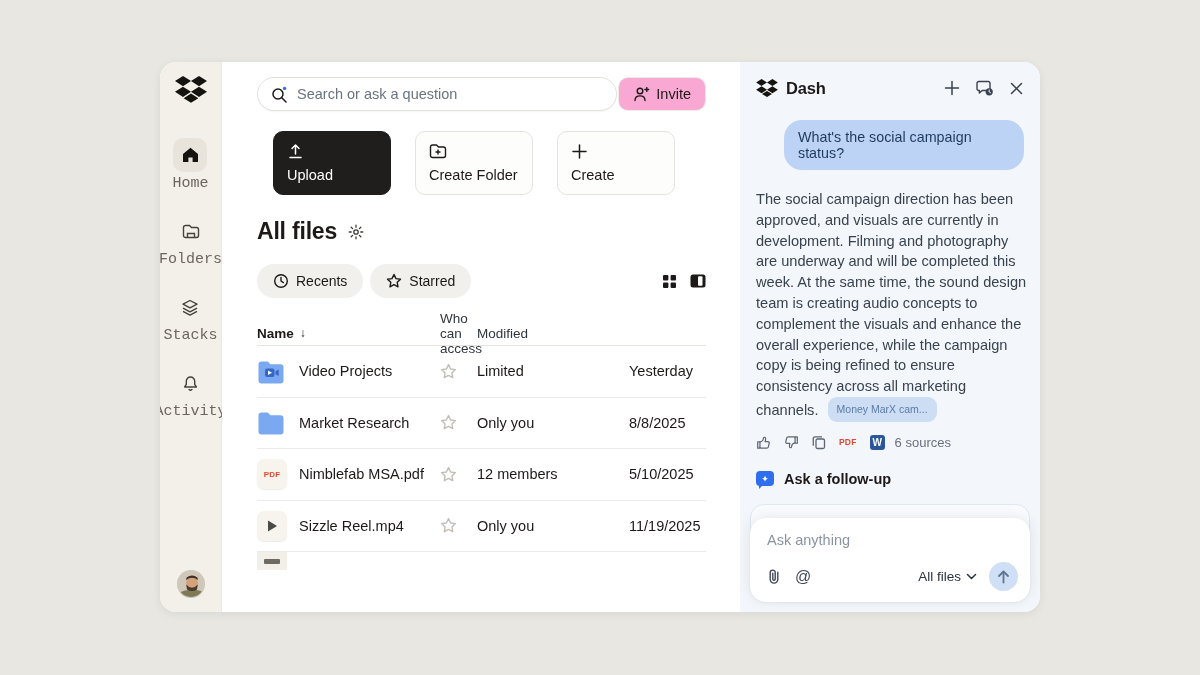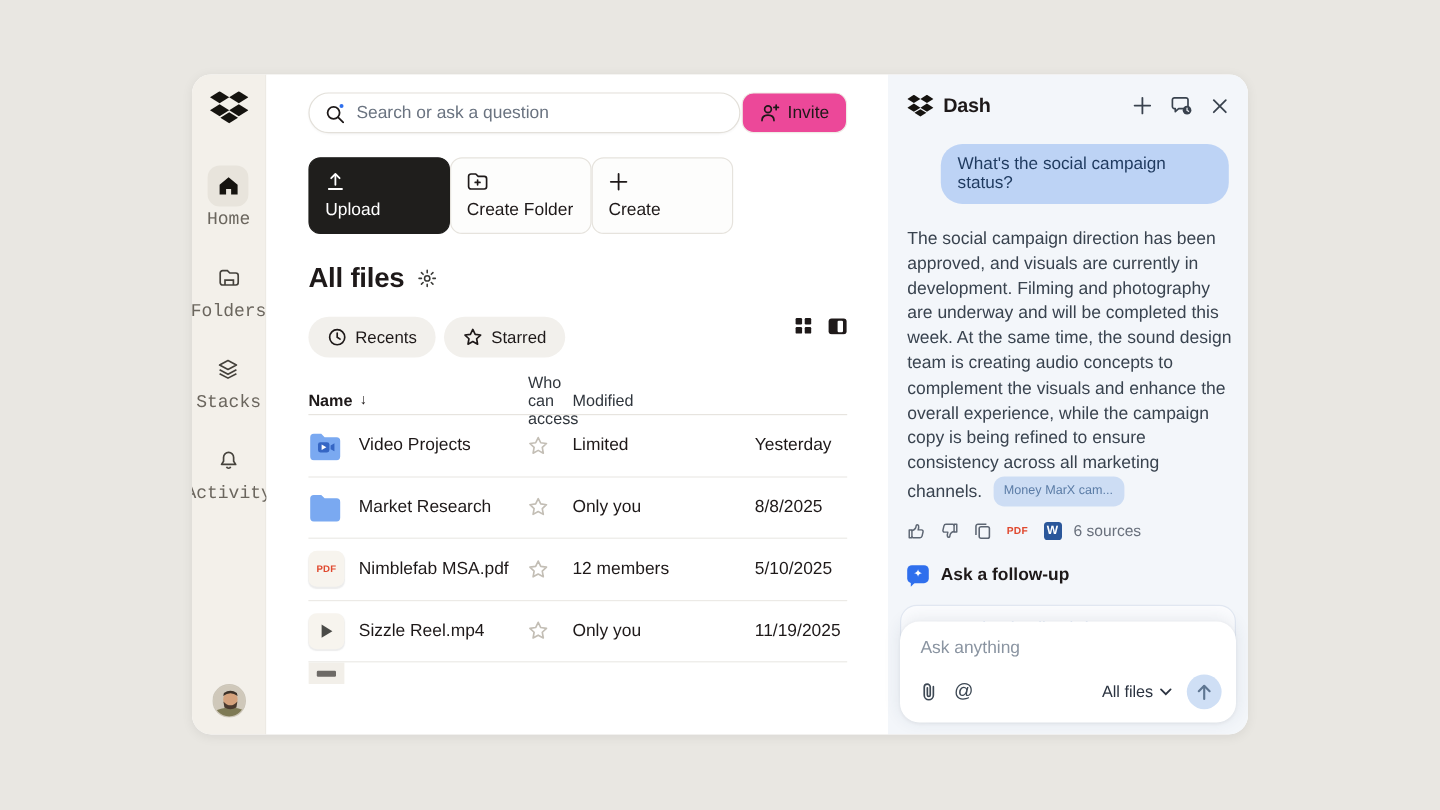--- a/index.html
+++ b/index.html
@@ -43,38 +43,38 @@
   .searchbar {
     width:360px; height:34px; background:#fff; border:1px solid #e3e0da; border-radius:17px;
     display:flex; align-items:center; padding:0 13px; box-shadow:0 1px 2px rgba(0,0,0,.04);
   }
   .searchbar input {
     border:none; outline:none; background:transparent; font-family:inherit;
     font-size:14.5px; color:#1e1919; margin-left:9px; flex:1;
   }
   .searchbar input::placeholder { color:#6a7380; }
   .invite-btn {
-    height:34px; padding:0 14px; border-radius:10px; background:#ec4899;
+    height:34px; padding:0 14px; border-radius:10px; background:#f9a8d4;
     display:flex; align-items:center; gap:6px; cursor:pointer; border:1px solid #efece6;
     font-size:14.5px; color:#1e1919;
   }
 
-  .actions { display:flex; gap:0; margin-top:20px; }
+  .actions { display:flex; gap:24px; margin-top:20px;margin-left:16px; }
   .action-card {
     width:118px; height:64px; border-radius:10px; border:1px solid #e6e3dd; background:#fdfdfc;
     padding:11px 13px; display:flex; flex-direction:column; justify-content:space-between;
     cursor:pointer; font-size:14.5px; font-weight:500; color:#1e1919;
   }
   .action-card.dark { background:#1f1e1c; border-color:#1f1e1c; color:#fff; }
 
   .heading-row { display:flex; align-items:center; gap:11px; margin-top:23px; }
   .page-title { font-size:23px; font-weight:700; letter-spacing:-.2px; }
   .gear { color:#3a3a37; cursor:pointer; }
 
-  .chips-row { display:flex; align-items:flex-start; margin-top:19px; }
+  .chips-row { display:flex; align-items:center; margin-top:19px; }
   .chip {
     height:34px; border-radius:17px; background:#f2f0ec; display:flex; align-items:center;
     gap:7px; padding:0 16px; font-size:14px; font-weight:500; color:#1e1919;
     margin-right:7px; cursor:pointer;
   }
   .view-toggles { margin-left:auto; display:flex; align-items:center; gap:13px; }
   .view-toggles span { cursor:pointer; }
 
   
   .ftable { margin-top:13px; }

